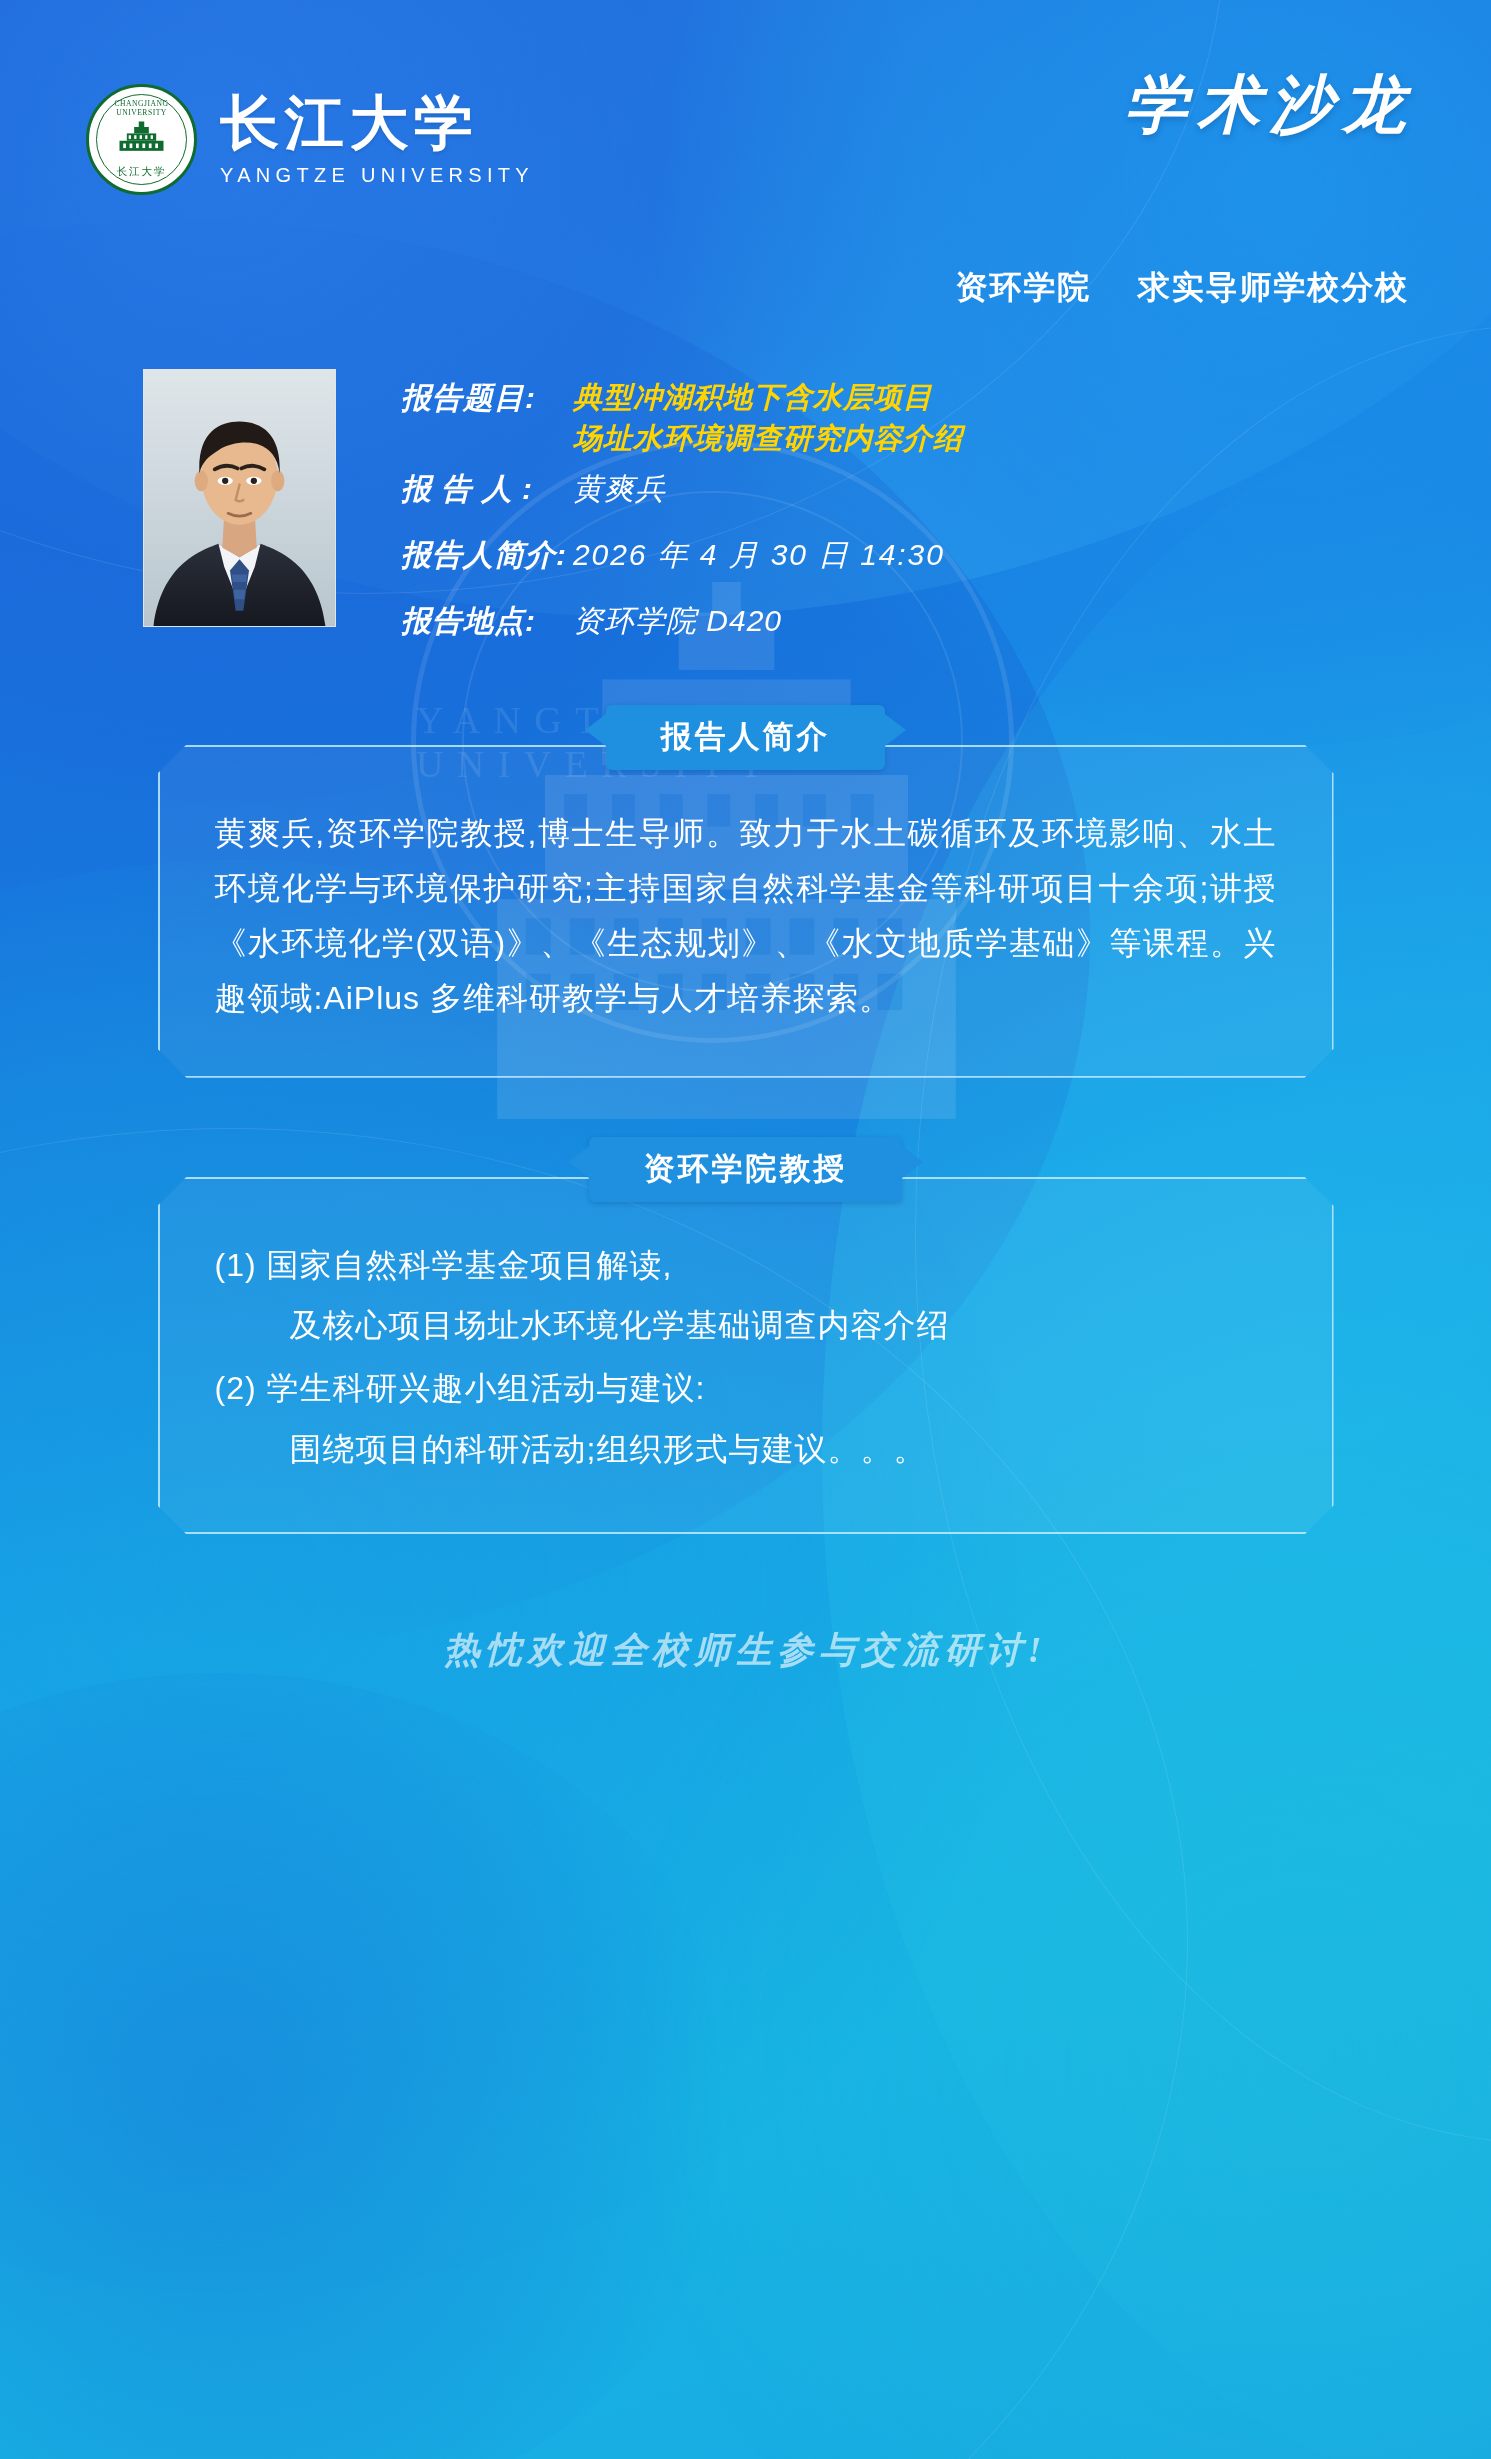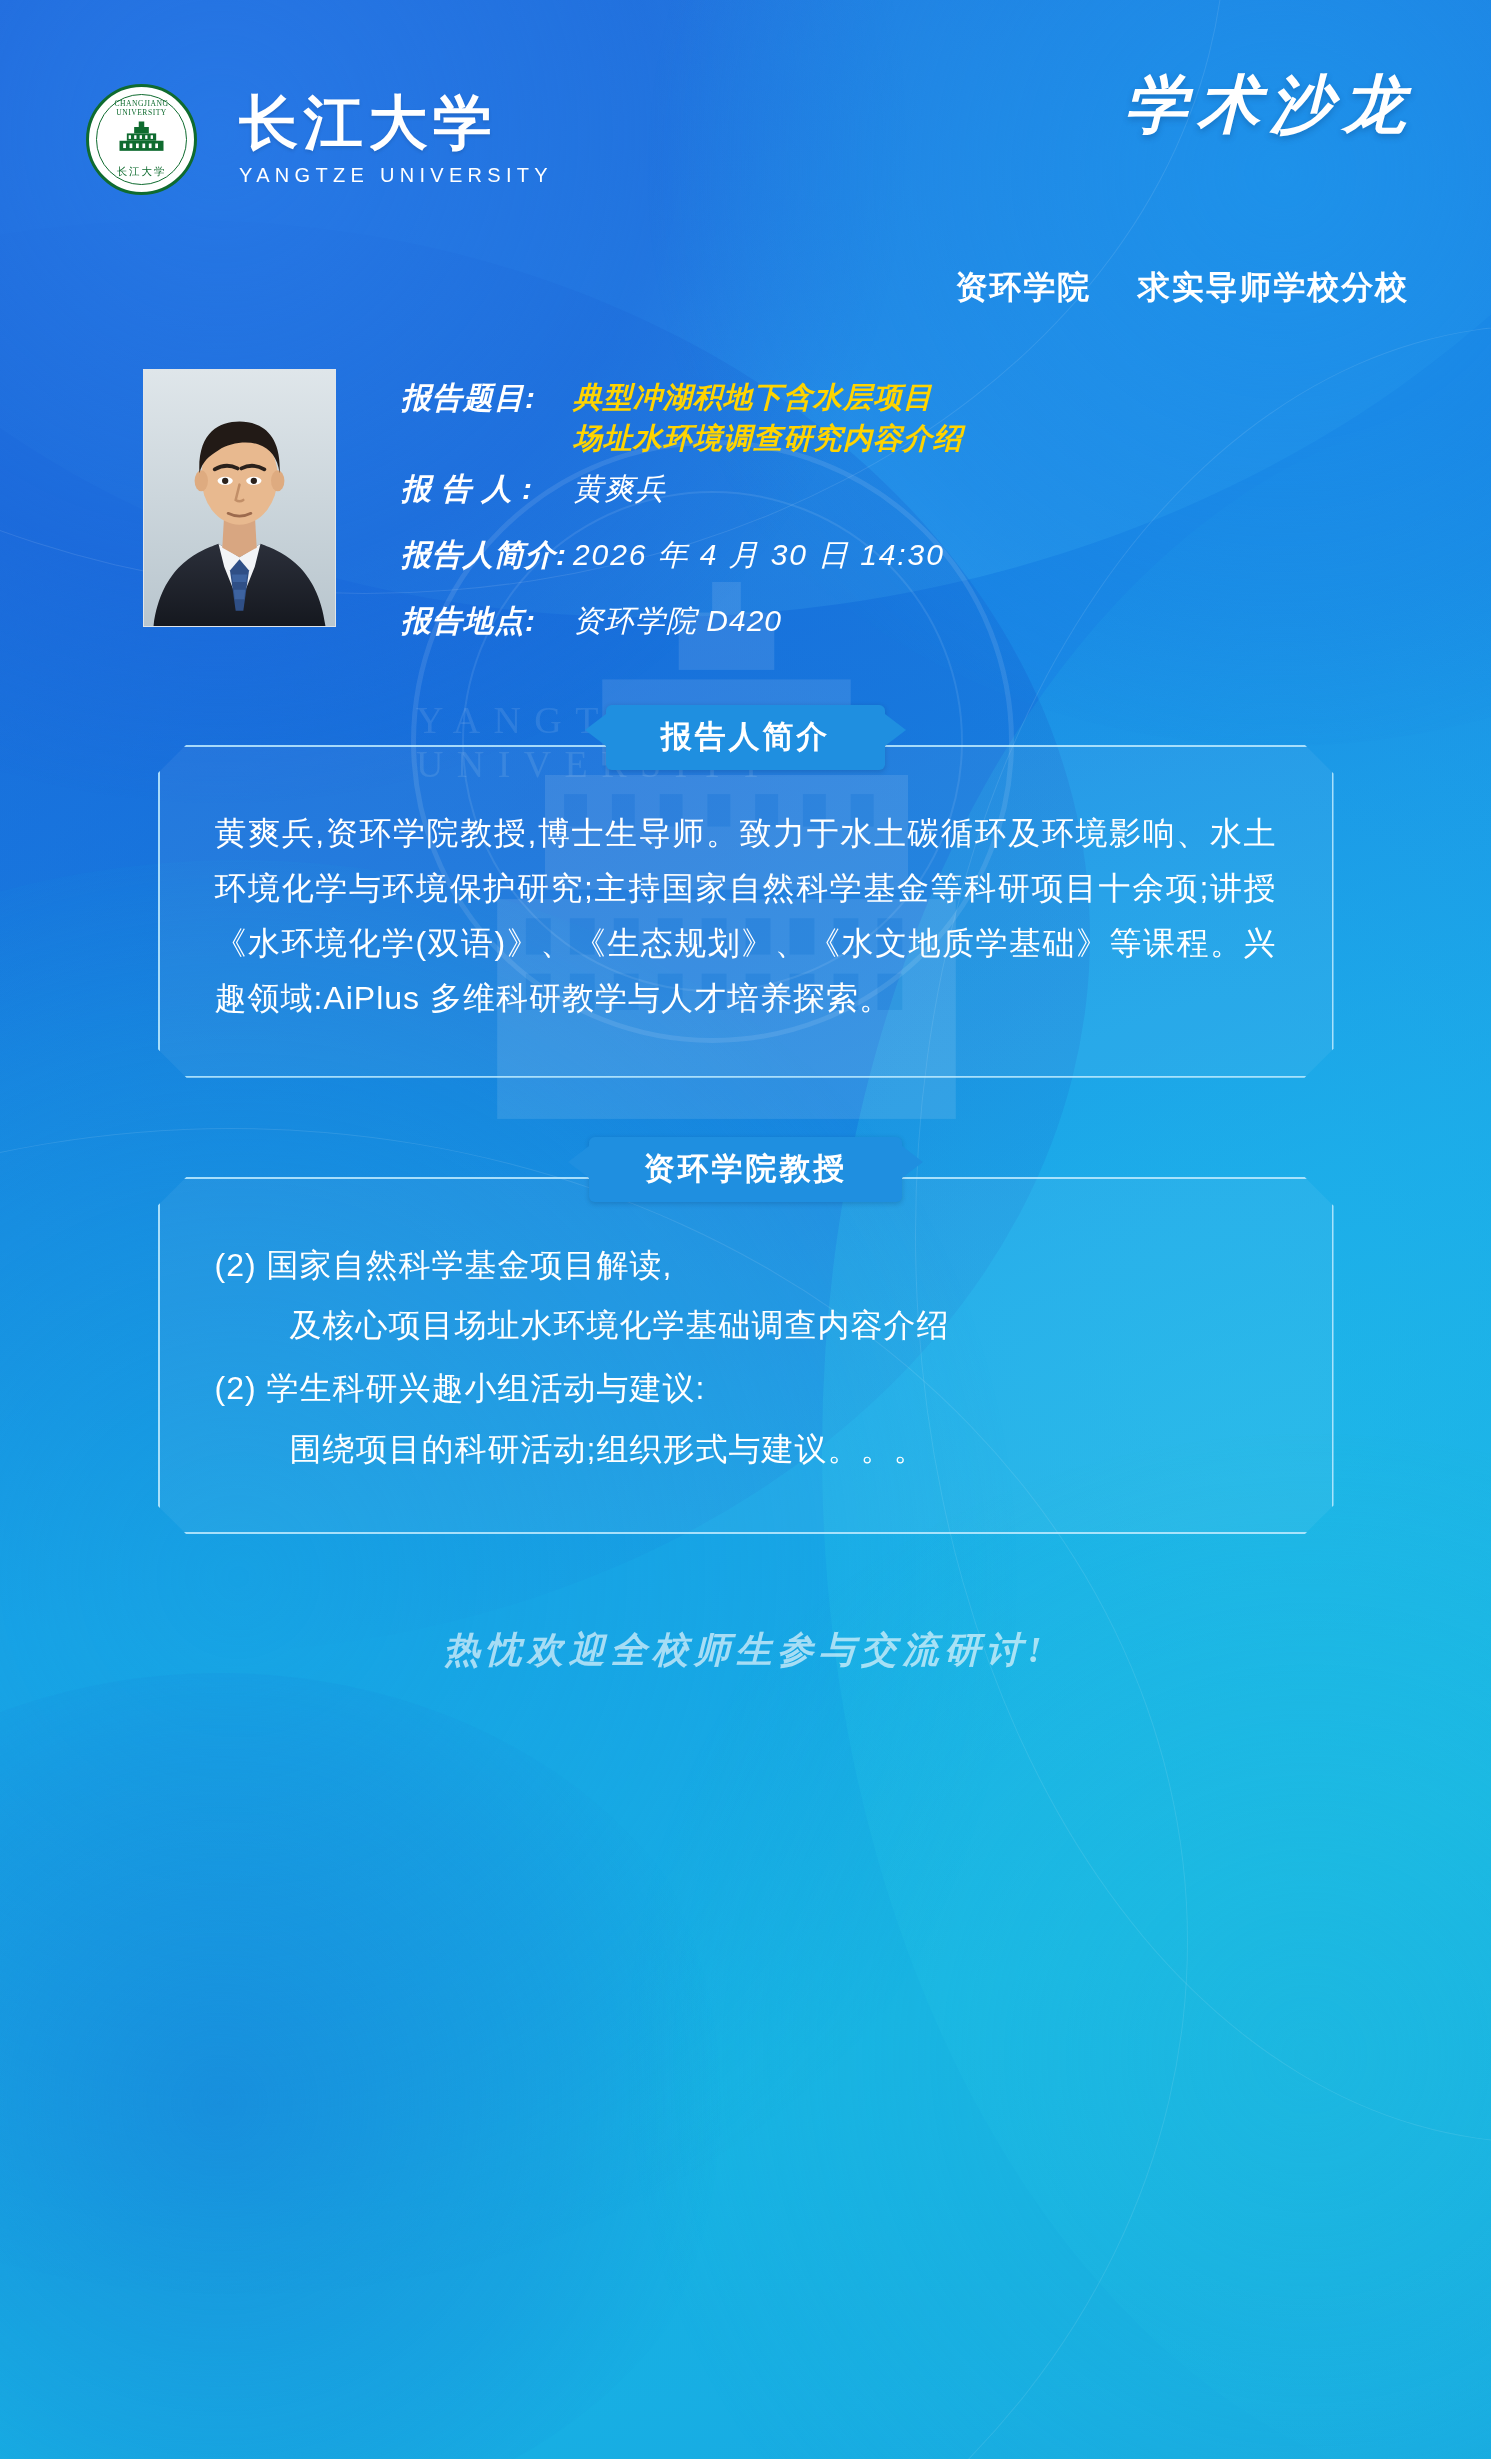--- a/index.html
+++ b/index.html
@@ -123,21 +123,21 @@
   .header {
     position: relative;
     z-index: 4;
     display: flex;
     align-items: flex-start;
     padding: 67px 57px 0 86px;
   }
   .logo-wrap {
     display: flex;
     align-items: center;
-    gap: 42px;
+    gap: 23px;
     margin-top: 17px;
   }
   .logo-seal {
     width: 111px;
     height: 111px;
     border-radius: 50%;
     background: #ffffff;
     border: 3.8px solid #0f6b2f;
     position: relative;
     display: flex;
@@ -531,21 +531,21 @@
     <div class="panel-body panel-bio clip-corners">
       <p>黄爽兵,资环学院教授,博士生导师。致力于水土碳循环及环境影响、水土环境化学与环境保护研究;主持国家自然科学基金等科研项目十余项;讲授《水环境化学(双语)》、《生态规划》、《水文地质学基础》等课程。兴趣领域:AiPlus 多维科研教学与人才培养探索。</p>
     </div>
   </div>
 
   <div class="panel-wrap" style="margin-top:59px;">
     <div class="panel-head">
       <div class="ribbon">资环学院教授</div>
     </div>
     <div class="panel-body panel-content clip-corners">
-      <div class="c-line">(2) 国家自然科学基金项目解读,</div>
+      <div class="c-line">(1) 国家自然科学基金项目解读,</div>
       <div class="c-line c-indent c-line2">及核心项目场址水环境化学基础调查内容介绍</div>
       <div class="c-line">(2) 学生科研兴趣小组活动与建议:</div>
       <div class="c-line c-indent">围绕项目的科研活动;组织形式与建议。。。</div>
     </div>
   </div>
 
   <div class="footer">热忱欢迎全校师生参与交流研讨!</div>
 </div>
 
 

